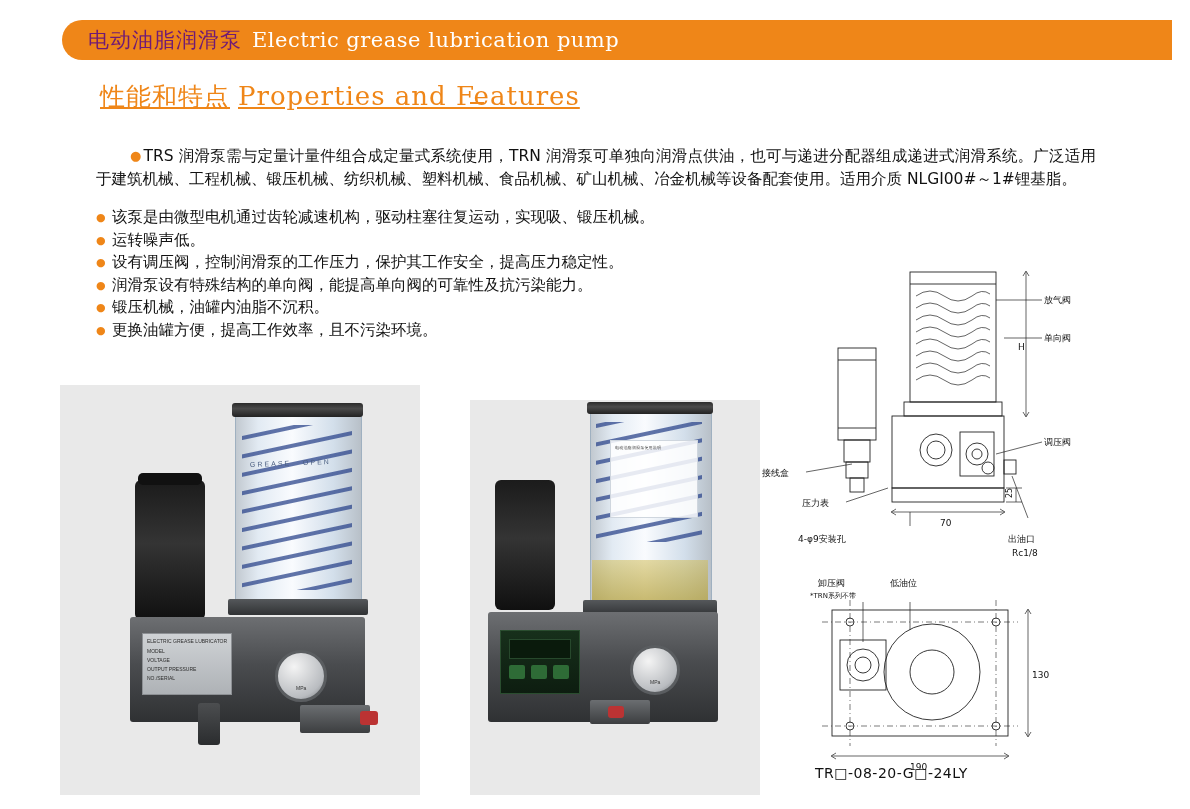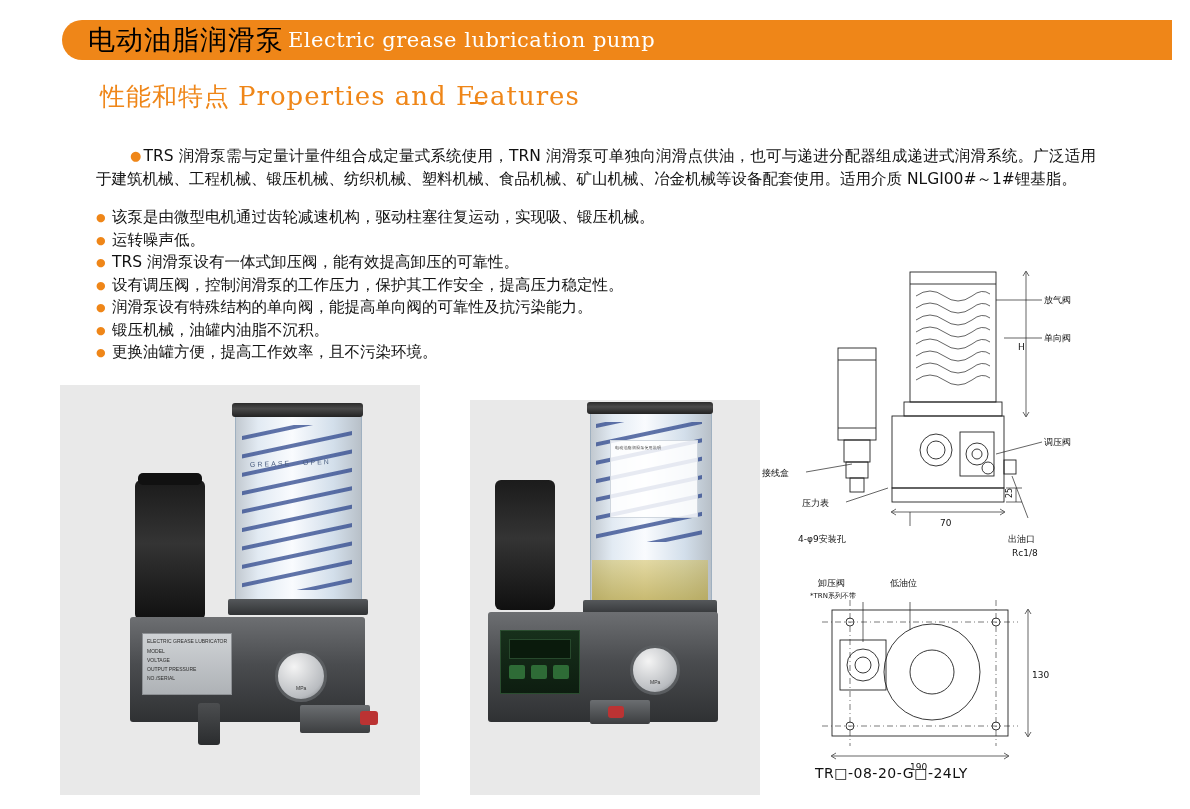--- a/index.html
+++ b/index.html
@@ -24,42 +24,43 @@
     width: 1110px;
     height: 40px;
     background: #ef8618;
     border-radius: 20px 0 0 20px;
     display: flex;
     align-items: center;
     box-sizing: border-box;
     padding-left: 26px;
   }
   .header-bar .title-cn {
-    color: #000000;
-    font-size: 27px;
+    color: #701a75;
+    font-size: 21px;
     letter-spacing: 1px;
     font-family: "DejaVu Sans", sans-serif;
     font-weight: 500;
   }
   .header-bar .title-en {
     color: #ffffff;
     font-size: 21px;
-    margin-left: 4px;
+    margin-left: 10px;
     font-family: "DejaVu Serif", serif;
     letter-spacing: 0.5px;
   }
 
   
   .section-heading {
     position: absolute;
     left: 100px;
     top: 80px;
     display: flex;
     align-items: baseline;
     color: #ef8618;
+    text-decoration: underline;
   }
   .section-heading .h-cn {
     font-size: 25px;
     font-family: "DejaVu Sans", sans-serif;
     letter-spacing: 1px;
   }
   .section-heading .h-en {
     font-size: 26px;
     font-family: "DejaVu Serif", serif;
     margin-left: 8px;
@@ -241,21 +242,20 @@
   <span class="h-cn">性能和特点</span>
   <span class="h-en">Properties and Features</span>
 </div>
 <div class="heading-underline"></div>
 
 <div class="body-copy">
   <p class="para para-indent"><span class="lead-dot">●</span><span>TRS 润滑泵需与定量计量件组合成定量式系统使用，TRN 润滑泵可单独向润滑点供油，也可与递进分配器组成递进式润滑系统。广泛适用于建筑机械、工程机械、锻压机械、纺织机械、塑料机械、食品机械、矿山机械、冶金机械等设备配套使用。适用介质 NLGI00#～1#锂基脂。</span></p>
   <ul class="bullets">
     <li>该泵是由微型电机通过齿轮减速机构，驱动柱塞往复运动，实现吸、锻压机械。</li>
     <li>运转噪声低。</li>
-    <li>TRS 润滑泵设有一体式卸压阀，能有效提高卸压的可靠性。</li>
     <li>设有调压阀，控制润滑泵的工作压力，保护其工作安全，提高压力稳定性。</li>
     <li>润滑泵设有特殊结构的单向阀，能提高单向阀的可靠性及抗污染能力。</li>
     <li>锻压机械，油罐内油脂不沉积。</li>
     <li>更换油罐方便，提高工作效率，且不污染环境。</li>
   </ul>
 </div>
 
 <div class="photo photo-1">
 
   <div class="pw reservoir" style="left:175px; top:28px; width:125px; height:190px;"></div>

